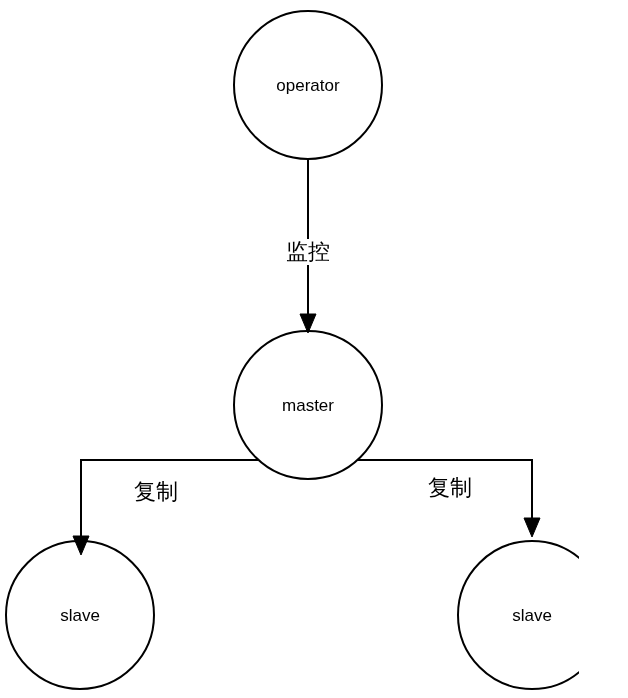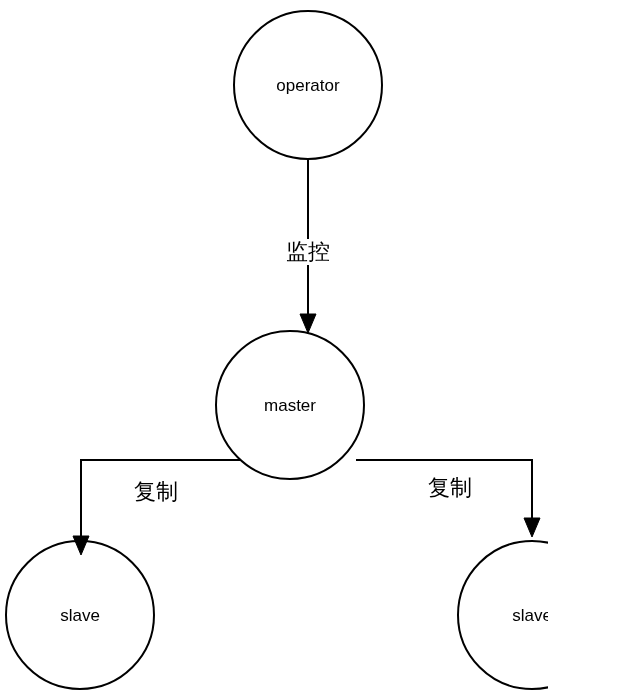--- a/index.html
+++ b/index.html
@@ -8,20 +8,21 @@
     background: #ffffff;
   }
   .canvas {
     position: relative;
     width: 548px;
     height: 698px;
     background: #ffffff;
     font-family: "Liberation Sans", sans-serif;
     color: #000000;
     overflow: hidden;
+    padding-left: 31px;
   }
   .layer {
     position: absolute;
     left: 0;
     top: 0;
     width: 628px;
     height: 698px;
     pointer-events: none;
   }
   .layer-lines  { z-index: 0; }
@@ -38,21 +39,21 @@
     display: flex;
     flex-direction: column;
     align-items: center;
     justify-content: center;
     text-align: center;
     font-size: 17px;
     line-height: 21px;
     z-index: 1;
   }
   .node-operator   { left: 233px; top: 10px;  }
-  .node-master     { left: 215px; top: 330px; }
+  .node-master     { left: 233px; top: 330px; }
   .node-slave-left { left: 5px;   top: 540px; }
   .node-slave-right{ left: 457px; top: 540px; }
 
   .edge-label {
     position: absolute;
     transform: translate(-50%, -50%);
     background: #ffffff;
     font-size: 22px;
     line-height: 26px;
     padding: 0 1px;

